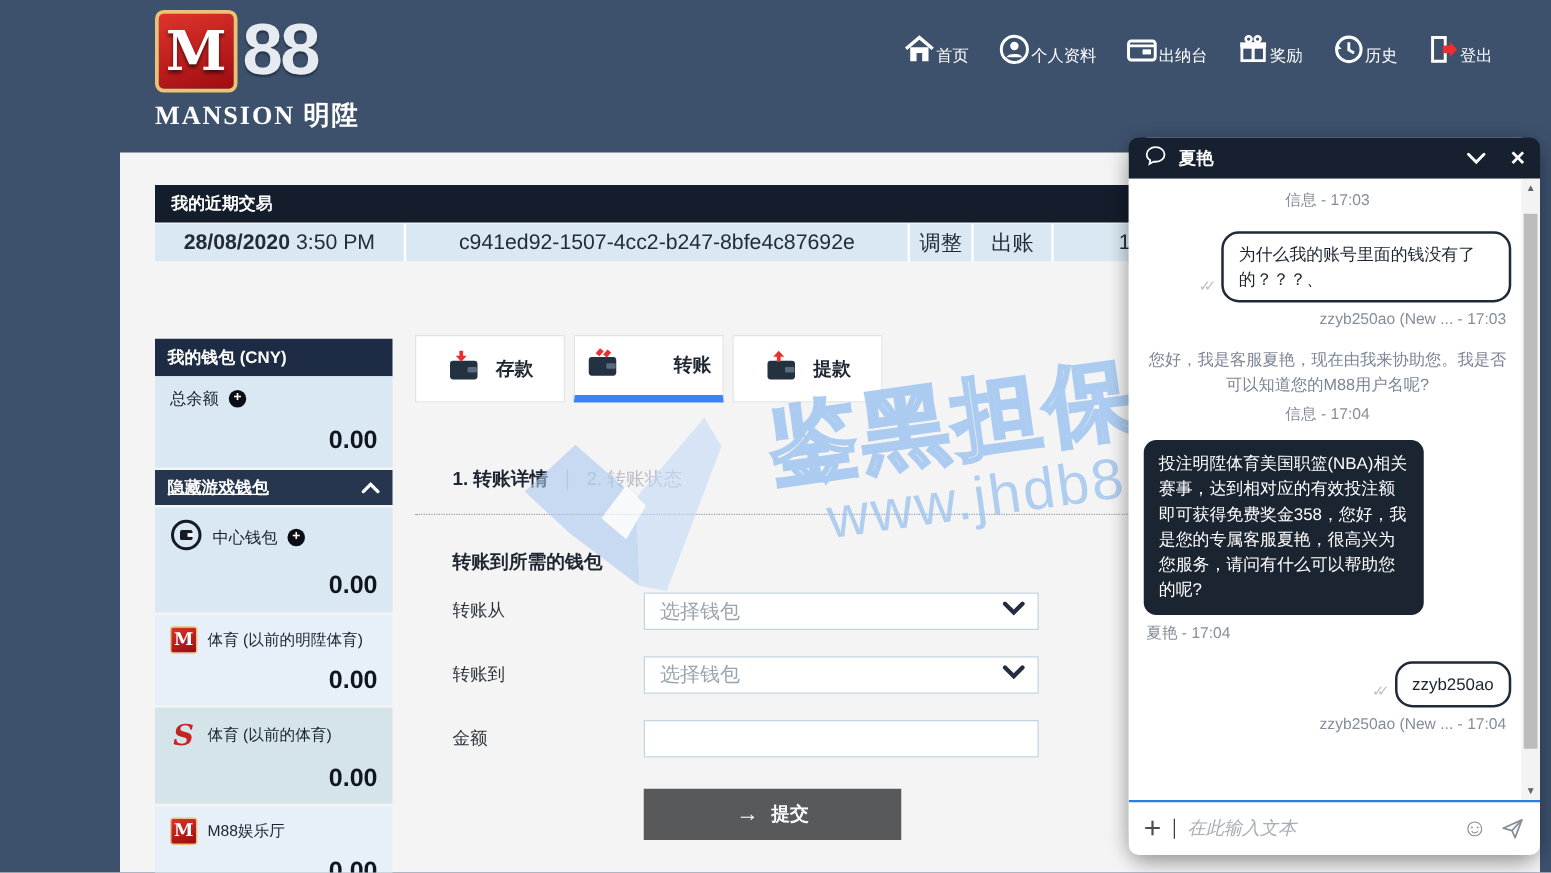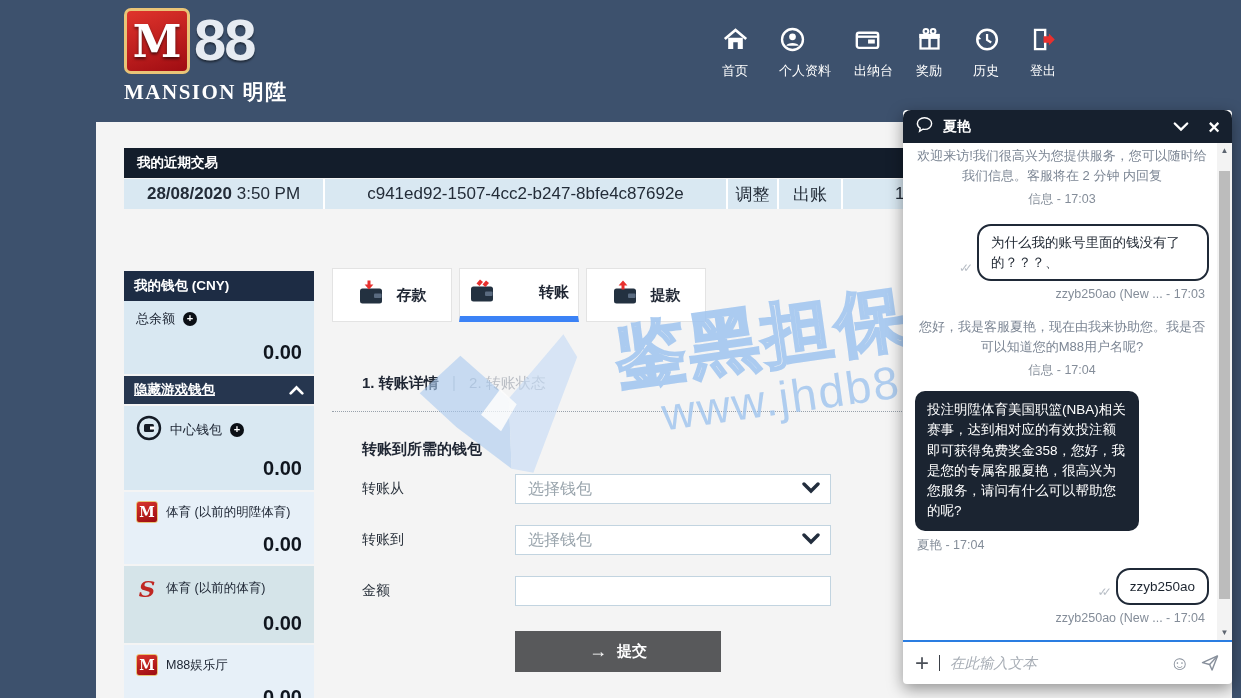--- a/index.html
+++ b/index.html
@@ -12,21 +12,21 @@
   .logo-badge { width:66px; height:66px; background:linear-gradient(160deg,#e0342c,#9f0c12);
     border:3px solid #e9c477; border-radius:7px; display:flex; align-items:center; justify-content:center;
     font-family:"DejaVu Serif", serif; font-weight:bold; font-size:44px; color:#fff;
     text-shadow:0 2px 3px rgba(0,0,0,.6); }
   .logo-88 { font-size:58px; font-weight:bold; color:#e6ebf2; letter-spacing:-2px; line-height:64px; margin-left:4px;
     text-shadow:0 2px 2px rgba(0,0,0,.45); }
   .logo-brand { margin-top:4px; font-family:"Liberation Serif", serif; color:#fff; font-size:21px;
     letter-spacing:1.5px; font-weight:bold; }
 
   .top-nav { position:absolute; left:722px; top:26px; display:flex; gap:23px; }
-  .nav-item { display:flex; flex-direction:column; cursor:pointer; min-width:34px; }
+  .nav-item { display:flex; flex-direction:row; align-items:center; cursor:pointer; min-width:34px; }
   .nav-item svg { width:27px; height:27px; }
   .nav-label { color:#fff; font-size:13px; margin-top:5px; white-space:nowrap; }
 
   
   .content { position:absolute; left:96px; top:122px; right:9px; bottom:0; background:#f4f4f4; }
 
   
   .txn { position:absolute; left:28px; top:26px; width:1092px; }
   .txn-title { height:30px; background:#131d2b; color:#fff; font-size:13.5px; font-weight:bold;
     display:flex; align-items:center; padding-left:13px; }
@@ -97,21 +97,21 @@
   .watermark { position:absolute; left:398px; top:272px; width:790px; display:flex; align-items:center;
     transform:rotate(-8deg); z-index:4; pointer-events:none; }
   .wm-logo { width:210px; height:180px; opacity:.75; flex:0 0 auto; }
   .wm-texts { margin-left:10px; margin-top:-14px; }
   .wm-big { font-size:70px; font-weight:bold; letter-spacing:4px; color:rgba(236,244,253,0.12);
     -webkit-text-stroke:2.5px rgba(158,195,238,0.85); white-space:nowrap; }
   .wm-url { font-size:46px; color:rgba(158,195,238,0.8); letter-spacing:2px; margin-left:38px; margin-top:-12px; }
 
   
   .chat { position:absolute; left:903px; top:110px; width:329px; height:574px; background:#fff;
-    border-radius:4px; box-shadow:0 5px 16px rgba(0,0,0,.4); z-index:10; display:flex; flex-direction:column; }
+    border-radius:16px; box-shadow:0 5px 16px rgba(0,0,0,.4); z-index:10; display:flex; flex-direction:column; }
   .chat-head { height:33px; background:#16202e; border-radius:8px 8px 0 0; display:flex; align-items:center;
     padding:0 12px; gap:9px; flex:0 0 auto; }
   .chat-head svg { width:19px; height:19px; }
   .chat-title { color:#fff; font-size:14px; font-weight:bold; flex:1; }
   .chat-min { cursor:pointer; display:flex; }
   .chat-min svg { width:16px; height:16px; }
   .chat-close { color:#fff; font-size:20px; line-height:18px; cursor:pointer; margin-left:10px; font-weight:bold; }
 
   .chat-body { flex:1; position:relative; overflow:hidden; background:#fff; }
   .chat-scroll { position:absolute; right:0; top:0; bottom:0; width:15px; background:#f3f3f3;
@@ -367,21 +367,20 @@
     <span class="chat-min">
         <svg viewBox="0 0 18 12">
           <path d="M2 2 L9 9 L16 2" fill="none" stroke="#fff" stroke-width="2.6" stroke-linecap="round"></path>
         </svg>
       </span>
     <span class="chat-close">×</span>
   </div>
 
   <div class="chat-body">
     <div class="msgs">
-      <div class="sys">欢迎来访!我们很高兴为您提供服务，您可以随时给我们信息。客服将在 2 分钟 内回复</div>
       <div class="meta center">信息 - 17:03</div>
 
       <div class="msg-user mt16">
         <span class="read-check">✓✓</span>
         <div class="bubble-user">为什么我的账号里面的钱没有了的？？？、</div>
       </div>
       <div class="meta right">zzyb250ao (New ... - 17:03</div>
 
       <div class="sys mt16">您好，我是客服夏艳，现在由我来协助您。我是否可以知道您的M88用户名呢?</div>
       <div class="meta center">信息 - 17:04</div>

